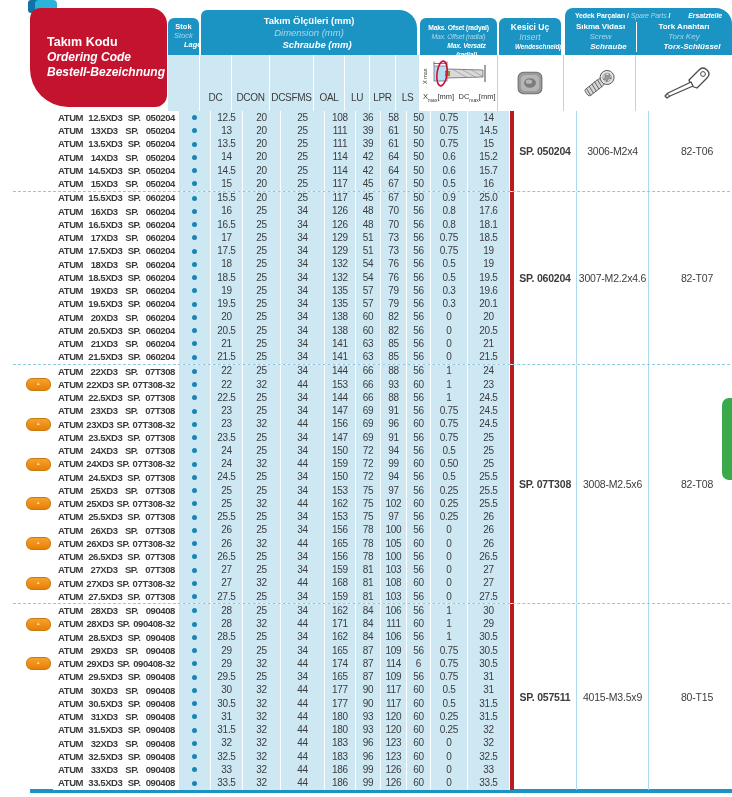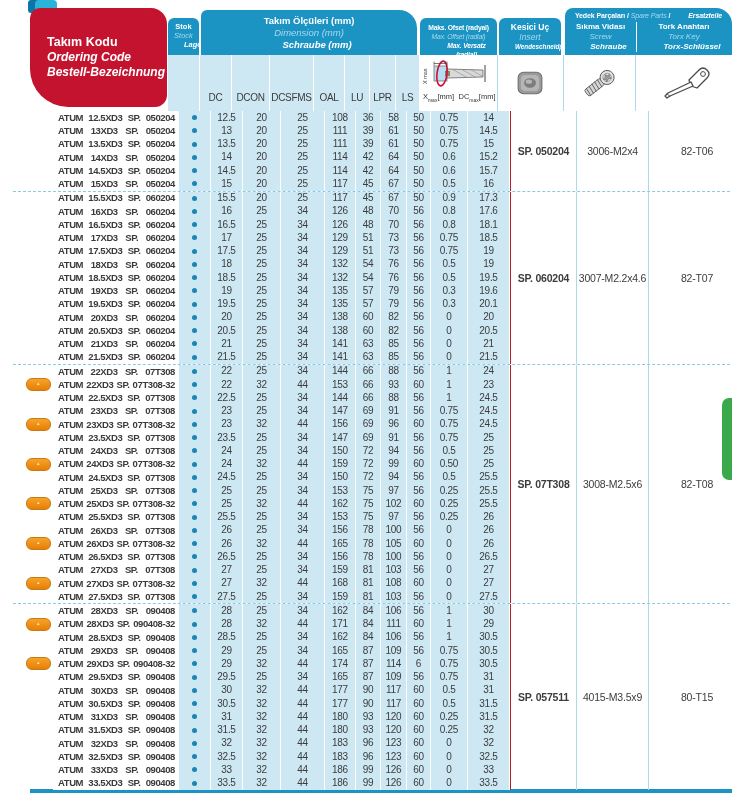--- a/index.html
+++ b/index.html
@@ -79,21 +79,21 @@
   .c-gutter{width:40px;justify-content:flex-end;padding-right:2px;}
   .c-code{width:126px;background:#fff;font-weight:bold;justify-content:space-between;
           padding:0 4px 0 5px;font-size:9.5px;letter-spacing:-0.4px;color:#3a3a3a;}
   .c-num{background:#cde7f3;border-right:1px solid #fff;letter-spacing:-0.3px;}
   .w-stock{width:32px;} .w-dc{width:32px;} .w-dcon{width:38px;} .w-dcsrms{width:44px;}
   .w-oal{width:31px;} .w-lu{width:25px;} .w-lpr{width:26px;} .w-ls{width:24px;}
   .w-xmax{width:37px;} .w-dcmax{width:42px;}
   .dot{width:5px;height:5px;border-radius:50%;background:#1a85b5;}
   .g-cell{box-sizing:border-box;display:flex;align-items:center;justify-content:center;
           font-size:10.5px;color:#3c3c3c;letter-spacing:-0.2px;}
-  .g-insert{width:66px;font-weight:bold;border-left:1px solid #b91c1c;}
+  .g-insert{width:66px;font-weight:bold;border-left:4px solid #b91c1c;}
   .g-screw{width:72px;border-left:1px solid #aed9ec;}
   .g-torx{width:97px;border-left:1px solid #aed9ec;}
 
   .badge{display:inline-flex;align-items:center;gap:2px;height:10px;padding:0 4px 1px 3px;
          background:linear-gradient(#f6a22b,#e97e06);border:1px solid #c57d13;border-radius:6px;
          color:#fff;font-weight:bold;font-style:italic;font-size:8px;line-height:9px;flex-direction:column;}
   .badge .tri{font-size:4.5px;color:#ffe2a8;font-style:normal;}
 </style>
 </head>
 <body>
@@ -377,21 +377,21 @@
               <span class="dot"></span>
             </div>
             <div class="cell c-num w-dc">15.5</div>
             <div class="cell c-num w-dcon">20</div>
             <div class="cell c-num w-dcsrms">25</div>
             <div class="cell c-num w-oal">117</div>
             <div class="cell c-num w-lu">45</div>
             <div class="cell c-num w-lpr">67</div>
             <div class="cell c-num w-ls">50</div>
             <div class="cell c-num w-xmax">0.9</div>
-            <div class="cell c-num w-dcmax">17.3</div>
+            <div class="cell c-num w-dcmax">25.0</div>
           </div>
           <div class="row">
             <div class="cell c-gutter"></div>
             <div class="cell c-code">
               <span class="cp">ATUM</span>
               <span class="cp">16XD3</span>
               <span class="cp">SP.</span>
               <span class="cp">060204</span>
             </div>
             <div class="cell c-num w-stock">

